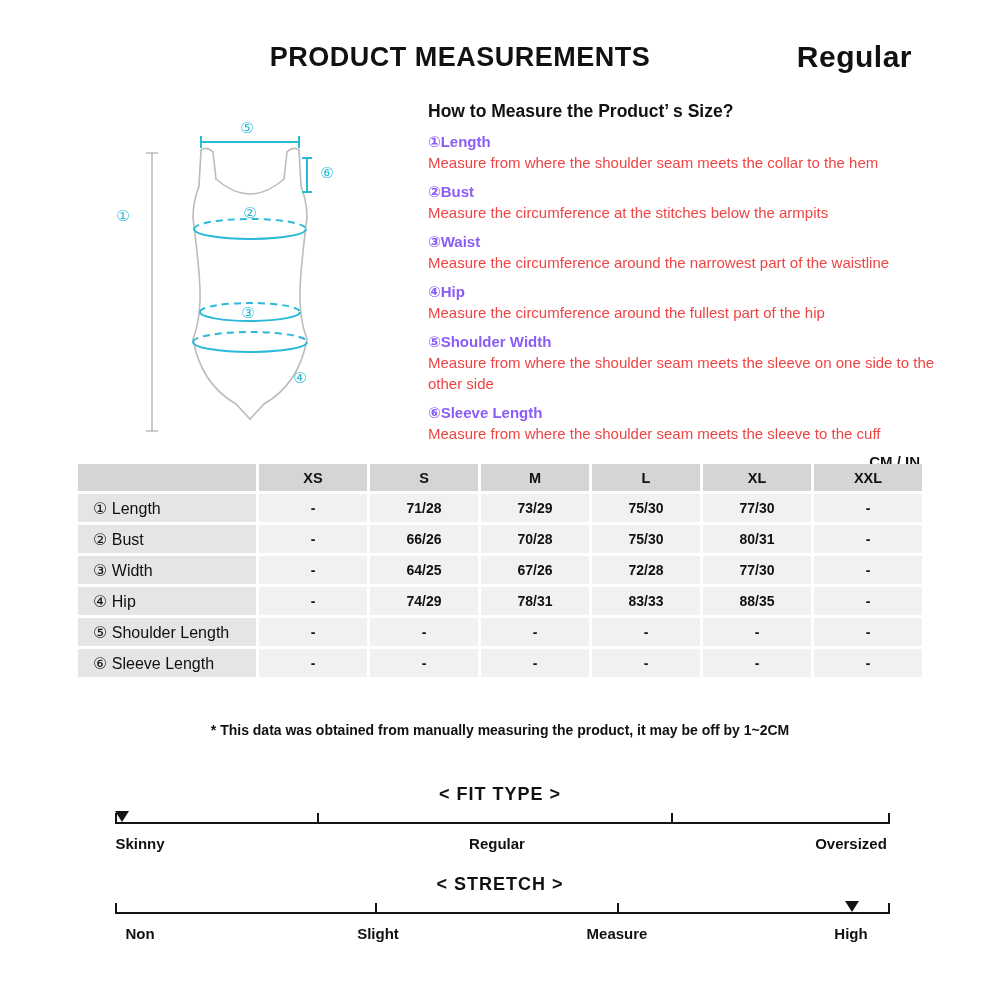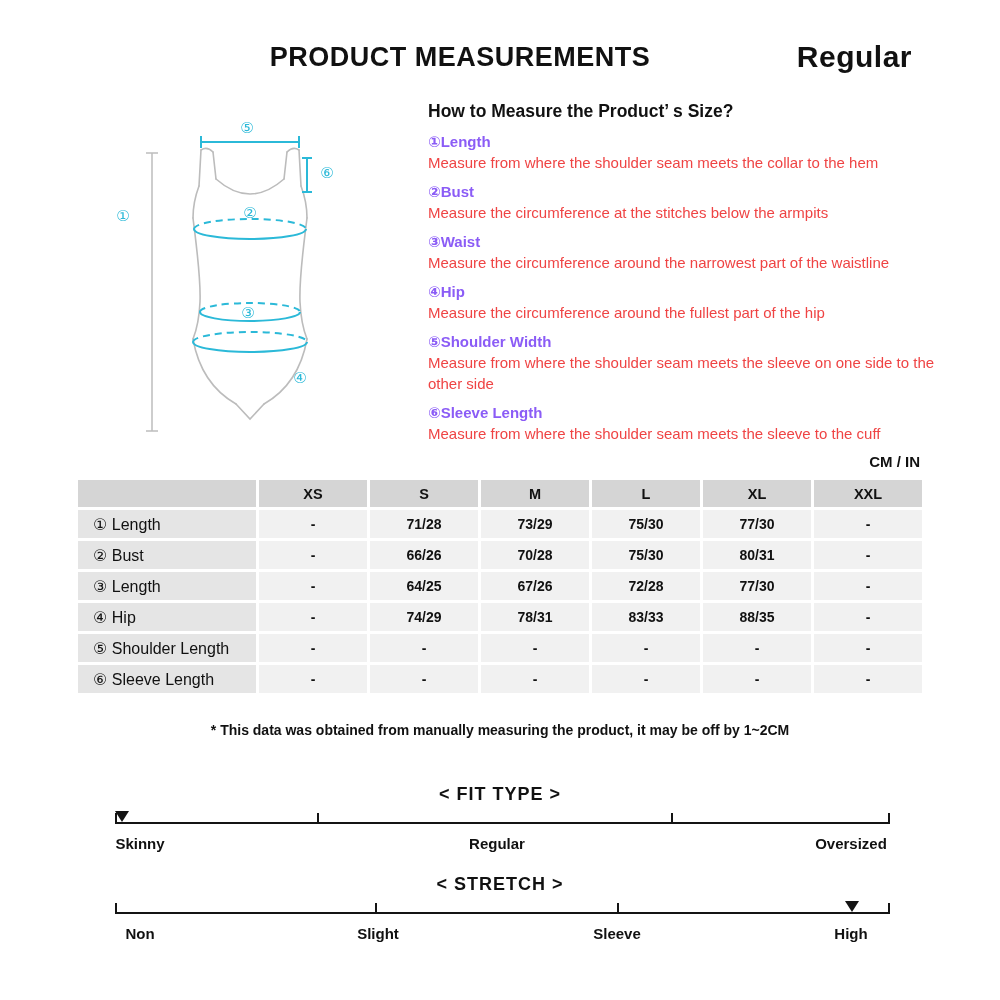--- a/index.html
+++ b/index.html
@@ -27,21 +27,21 @@
   .howto { position:absolute; left:428px; top:101px; width:516px; }
   .howto-title { font-size:17.5px; font-weight:bold; margin-bottom:9px; }
   .howto-label { font-size:15px; font-weight:bold; line-height:21px; color:#8b5cf6;margin-top:8px; }
   .howto-desc  { font-size:15px; line-height:21px; color:#ef4444; }
 
   
   .unit-label { position:absolute; top:453px; right:80px; font-size:15px; font-weight:bold; }
 
   
   .size-table {
-    position:absolute; left:78px; top:480px; width:844px;
+    position:absolute; left:78px; top:464px; width:844px;
     display:grid; grid-template-columns:178px repeat(6,108px);
     gap:3px; background:#fff;
   }
   .cell {
     height:28px; display:flex; align-items:center; justify-content:center;
     font-size:14px; background:#f1f1f1;
   }
   .cell.head { background:#d5d5d5; font-weight:bold; height:27px; font-size:14.5px; }
   .cell.rowlabel {
     background:#e5e5e5; justify-content:flex-start; padding-left:15px;
@@ -191,21 +191,21 @@
     <div class="cell val">-</div>
 
     <div class="cell rowlabel">② Bust</div>
     <div class="cell val">-</div>
     <div class="cell val">66/26</div>
     <div class="cell val">70/28</div>
     <div class="cell val">75/30</div>
     <div class="cell val">80/31</div>
     <div class="cell val">-</div>
 
-    <div class="cell rowlabel">③ Length</div>
+    <div class="cell rowlabel">③ Width</div>
     <div class="cell val">-</div>
     <div class="cell val">64/25</div>
     <div class="cell val">67/26</div>
     <div class="cell val">72/28</div>
     <div class="cell val">77/30</div>
     <div class="cell val">-</div>
 
     <div class="cell rowlabel">④ Hip</div>
     <div class="cell val">-</div>
     <div class="cell val">74/29</div>
@@ -250,16 +250,16 @@
   <div class="scale-line" style="top:900px;">
     <div class="bar"></div>
     <div class="tick" style="left:0px;"></div>
     <div class="tick" style="left:260px;"></div>
     <div class="tick" style="left:502px;"></div>
     <div class="tick" style="left:773px;"></div>
     <div class="marker" style="left:737px;"></div>
   </div>
   <div class="scale-label" style="top:925px; left:140px;">Non</div>
   <div class="scale-label" style="top:925px; left:378px;">Slight</div>
-  <div class="scale-label" style="top:925px; left:617px;">Sleeve</div>
+  <div class="scale-label" style="top:925px; left:617px;">Measure</div>
   <div class="scale-label" style="top:925px; left:851px;">High</div>
 
 </div>
 
 </body></html>

